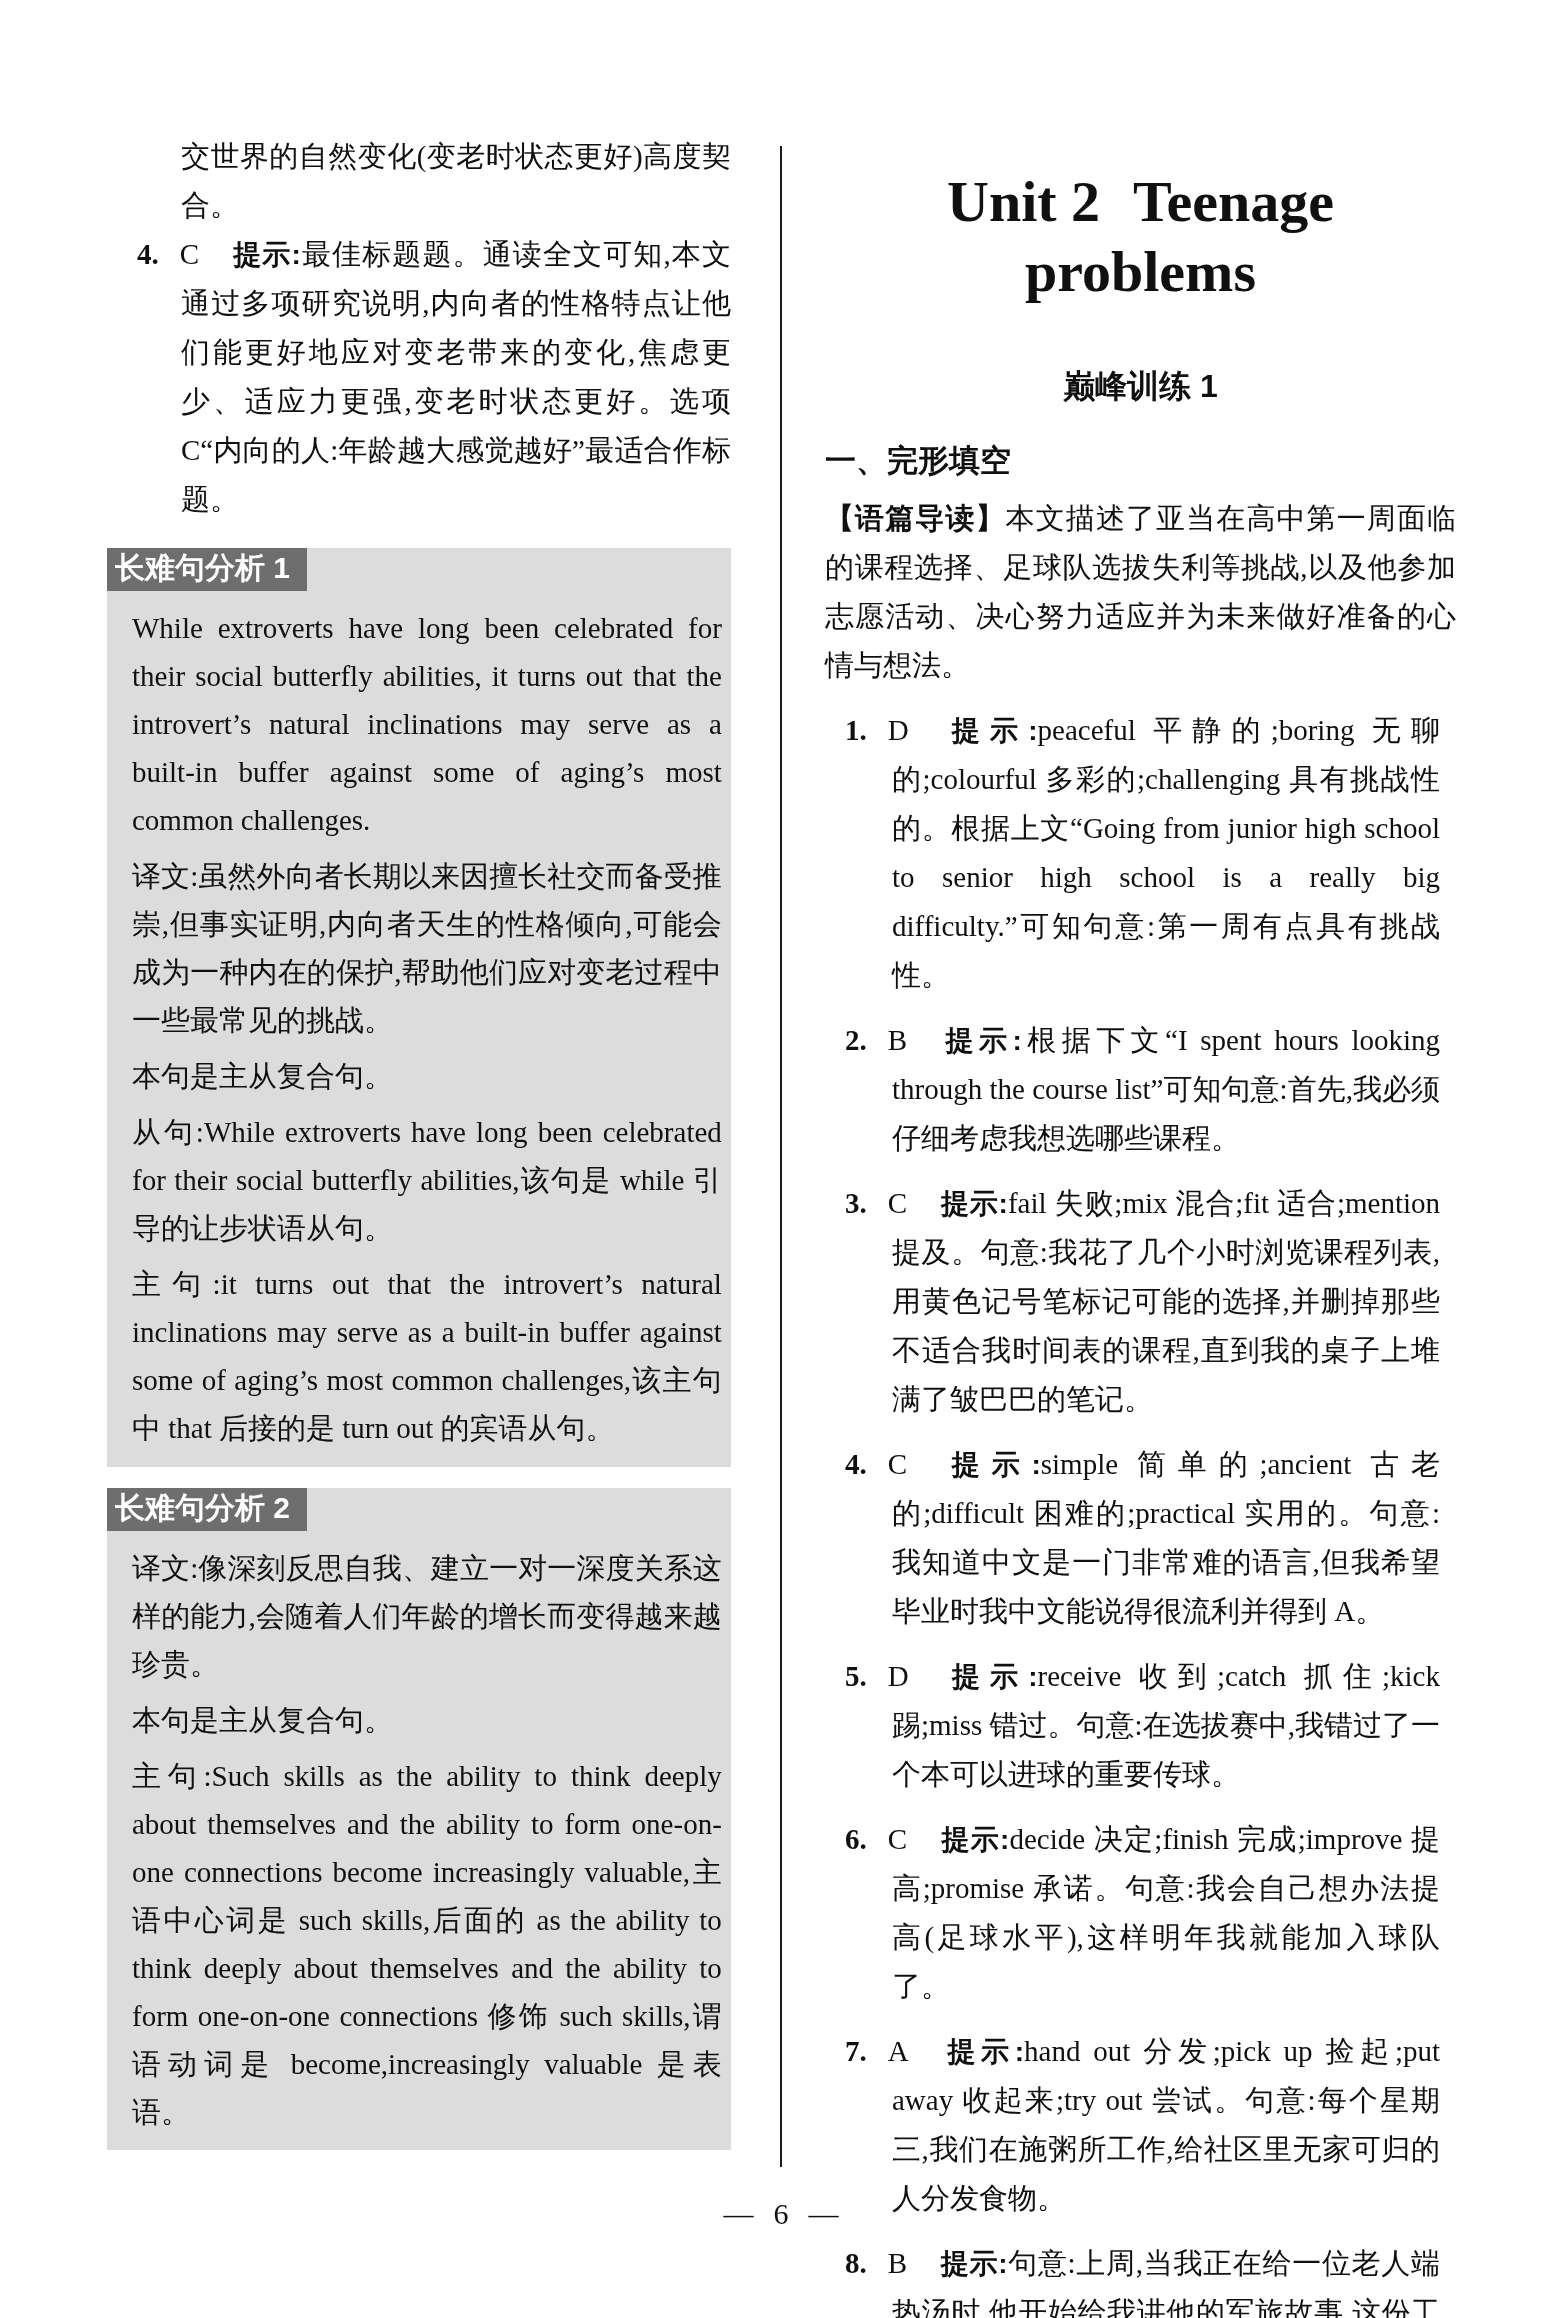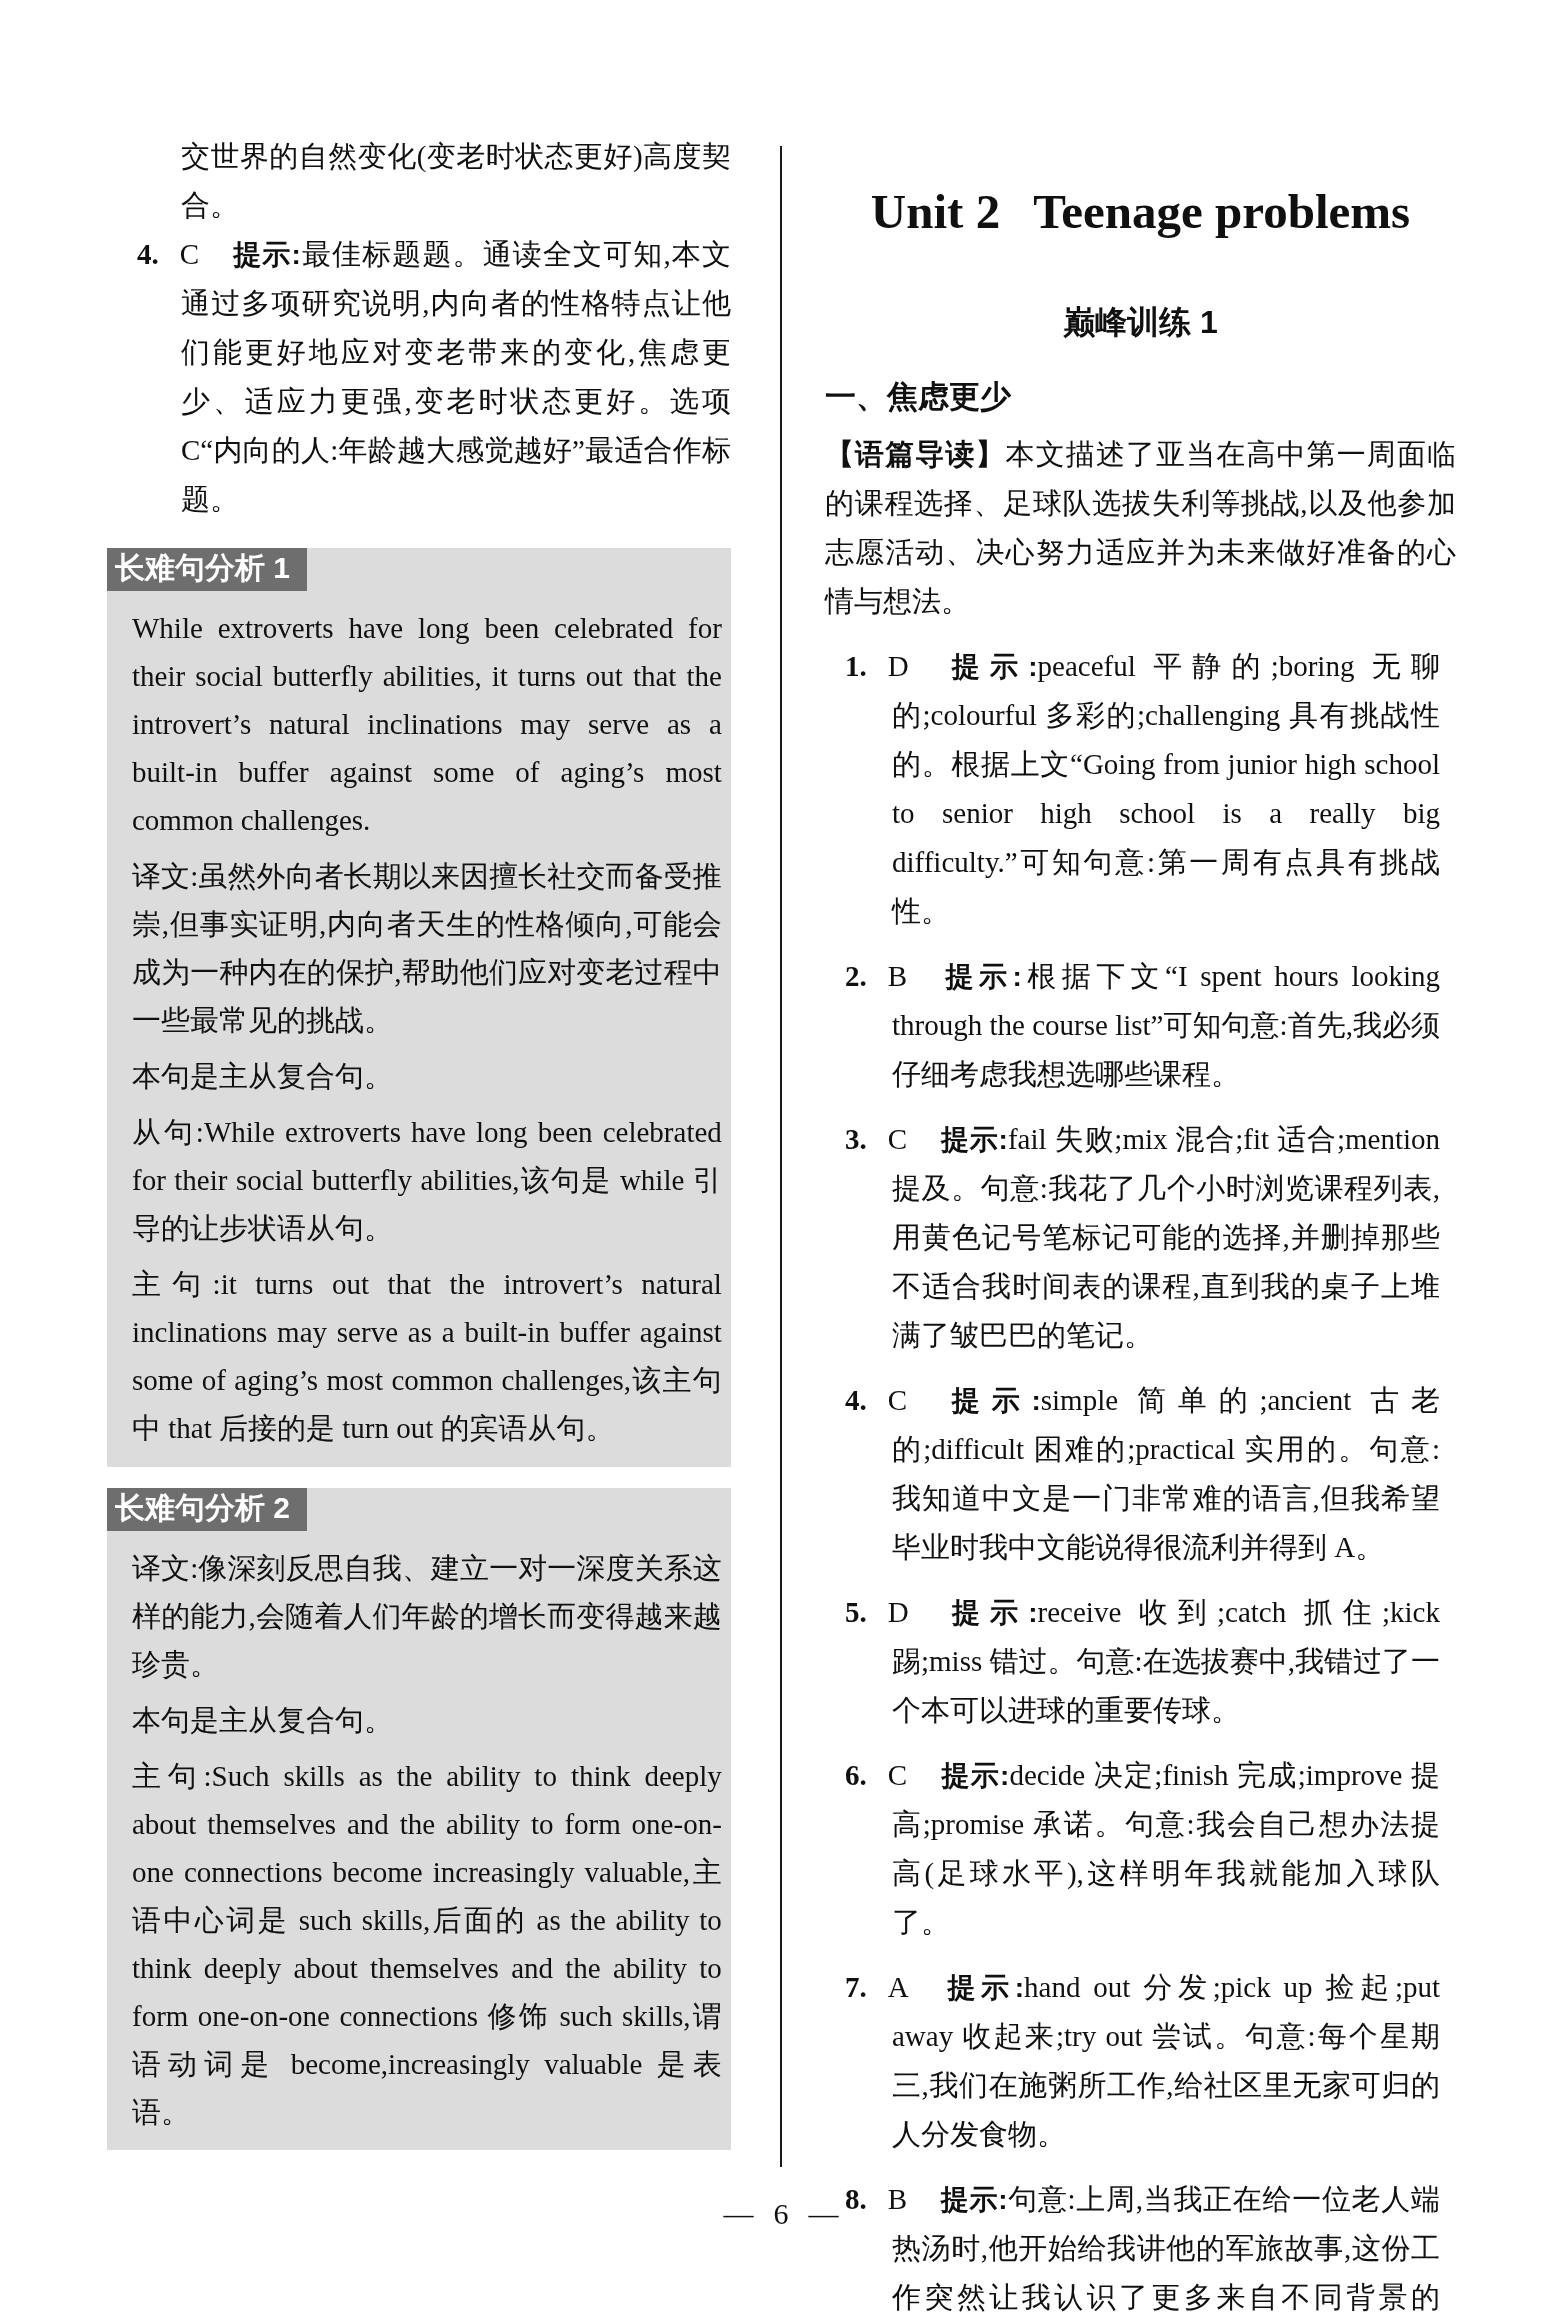--- a/index.html
+++ b/index.html
@@ -22,21 +22,21 @@
     display:inline-block;background:#6e6e6e;color:#ffffff;
     font-family:"Liberation Sans","DejaVu Sans",sans-serif;font-weight:bold;
     font-size:30px;line-height:1.15;padding:3.3px 17px 5.3px 8px;margin-left:-25px;
   }
   .abox p{margin:8px 0 0;line-height:48px;text-align:justify;}
   .abox p:first-of-type{margin-top:13px;}
   
   .divider{position:absolute;left:780px;top:146px;width:2px;height:2021px;background:#1a1a1a;}
   
   .col-right{position:absolute;left:825px;top:167px;width:631px;}
-  .unit-title{margin:16px;font-size:49px;font-weight:bold;text-align:center;line-height:1.2;}
+  .unit-title{margin:0;font-size:58px;font-weight:bold;text-align:center;line-height:1.2;}
   .unit-no{margin-right:33px;}
   .training{margin:63px 0 0;font-size:32px;text-align:center;
     font-family:"Liberation Sans","DejaVu Sans",sans-serif;font-weight:bold;line-height:1.1;}
   .section{margin:40px 0 0;font-size:31px;
     font-family:"Liberation Sans","DejaVu Sans",sans-serif;font-weight:bold;line-height:1.1;}
   .intro{margin:16px 0 0;line-height:49px;text-align:justify;}
   .intro-label{font-family:"Liberation Sans","DejaVu Sans",sans-serif;font-weight:bold;}
   .items .item{line-height:49px;padding-left:51px;text-indent:-47px;text-align:justify;margin:16px;}
   
   .footer{position:absolute;left:679px;top:2197px;width:204px;text-align:center;font-size:30px;}
@@ -66,21 +66,21 @@
     <p>主句:Such skills as the ability to think deeply about themselves and the ability to form one-on-one connections become increasingly valuable,主语中心词是 such skills,后面的 as the ability to think deeply about themselves and the ability to form one-on-one connections 修饰 such skills,谓语动词是 become,increasingly valuable 是表语。</p>
     
   </section>
 </div>
 
 <div class="divider"></div>
 
 <div class="col-right">
   <h1 class="unit-title"><span class="unit-no">Unit 2</span><span>Teenage problems</span></h1>
   <h2 class="training">巅峰训练 1</h2>
-  <h3 class="section">一、焦虑更少</h3>
+  <h3 class="section">一、完形填空</h3>
   <p class="intro"><span class="intro-label">【语篇导读】</span><span>本文描述了亚当在高中第一周面临的课程选择、足球队选拔失利等挑战,以及他参加志愿活动、决心努力适应并为未来做好准备的心情与想法。</span></p>
   <div class="items">
       <div class="item"><span class="no">1.</span><span class="ans">D</span><span class="tip">提示:</span><span>peaceful 平静的;boring 无聊的;colourful 多彩的;challenging 具有挑战性的。根据上文“Going from junior high school to senior high school is a really big difficulty.”可知句意:第一周有点具有挑战性。</span></div>
       <div class="item"><span class="no">2.</span><span class="ans">B</span><span class="tip">提示:</span><span>根据下文“I spent hours looking through the course list”可知句意:首先,我必须仔细考虑我想选哪些课程。</span></div>
       <div class="item"><span class="no">3.</span><span class="ans">C</span><span class="tip">提示:</span><span>fail 失败;mix 混合;fit 适合;mention 提及。句意:我花了几个小时浏览课程列表,用黄色记号笔标记可能的选择,并删掉那些不适合我时间表的课程,直到我的桌子上堆满了皱巴巴的笔记。</span></div>
       <div class="item"><span class="no">4.</span><span class="ans">C</span><span class="tip">提示:</span><span>simple 简单的;ancient 古老的;difficult 困难的;practical 实用的。句意:我知道中文是一门非常难的语言,但我希望毕业时我中文能说得很流利并得到 A。</span></div>
       <div class="item"><span class="no">5.</span><span class="ans">D</span><span class="tip">提示:</span><span>receive 收到;catch 抓住;kick 踢;miss 错过。句意:在选拔赛中,我错过了一个本可以进球的重要传球。</span></div>
       <div class="item"><span class="no">6.</span><span class="ans">C</span><span class="tip">提示:</span><span>decide 决定;finish 完成;improve 提高;promise 承诺。句意:我会自己想办法提高(足球水平),这样明年我就能加入球队了。</span></div>
       <div class="item"><span class="no">7.</span><span class="ans">A</span><span class="tip">提示:</span><span>hand out 分发;pick up 捡起;put away 收起来;try out 尝试。句意:每个星期三,我们在施粥所工作,给社区里无家可归的人分发食物。</span></div>
       <div class="item"><span class="no">8.</span><span class="ans">B</span><span class="tip">提示:</span><span>句意:上周,当我正在给一位老人端热汤时,他开始给我讲他的军旅故事,这份工作突然让我认识了更多来自不同背景的人。此处用 when 引导时间状语从句。</span></div>

